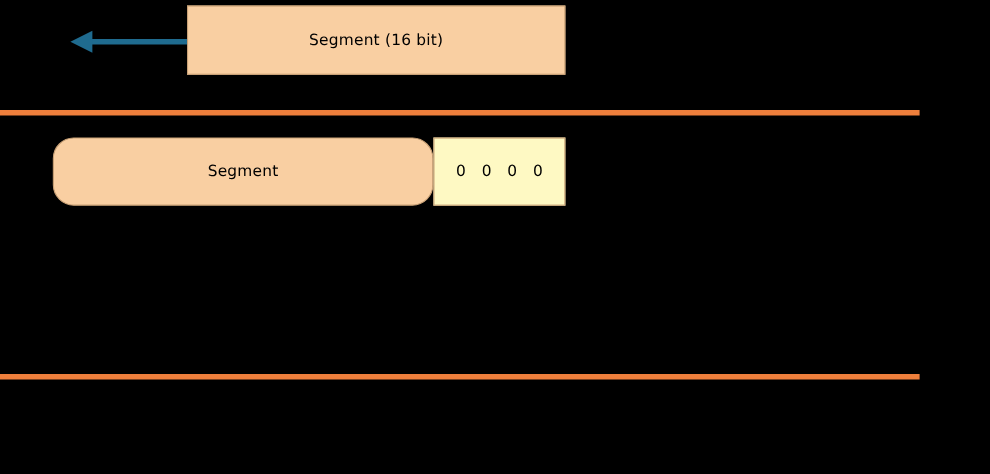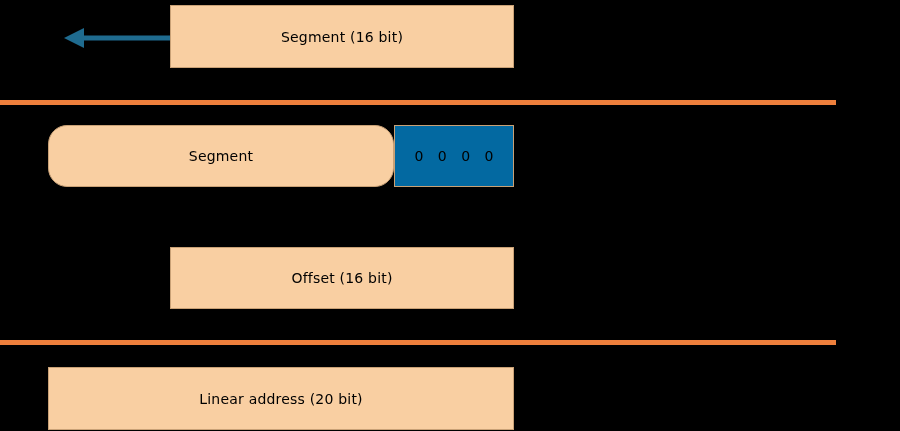--- a/index.html
+++ b/index.html
@@ -23,21 +23,21 @@
     display: flex;
     align-items: center;
     justify-content: center;
     color: #000000;
     font-size: 14px;
     line-height: 1;
     letter-spacing: 0.2px;
     white-space: nowrap;
   }
   .peach { background: #f9cfa2; }
-  .blue  { background: #0369a1; }
+  .blue  { background: #fef9c3; }
 
   
   #box-segment-register {
     left: 170px;
     top: 5px;
     width: 344px;
     height: 63px;
   }
 
   
@@ -111,23 +111,17 @@
   <div class="separator" id="separator-top"></div>
 
   <div class="field-box peach" id="box-segment-shifted">
     <span>Segment</span>
   </div>
 
   <div class="field-box blue" id="box-shift-zeros">
     <span>0 0 0 0</span>
   </div>
 
-  <div class="field-box peach" id="box-offset">
-    <span>Offset (16 bit)</span>
-  </div>
 
   <div class="separator" id="separator-bottom"></div>
 
-  <div class="field-box peach" id="box-linear-address">
-    <span>Linear address (20 bit)</span>
-  </div>
 
 </div>
 
 </body></html>

